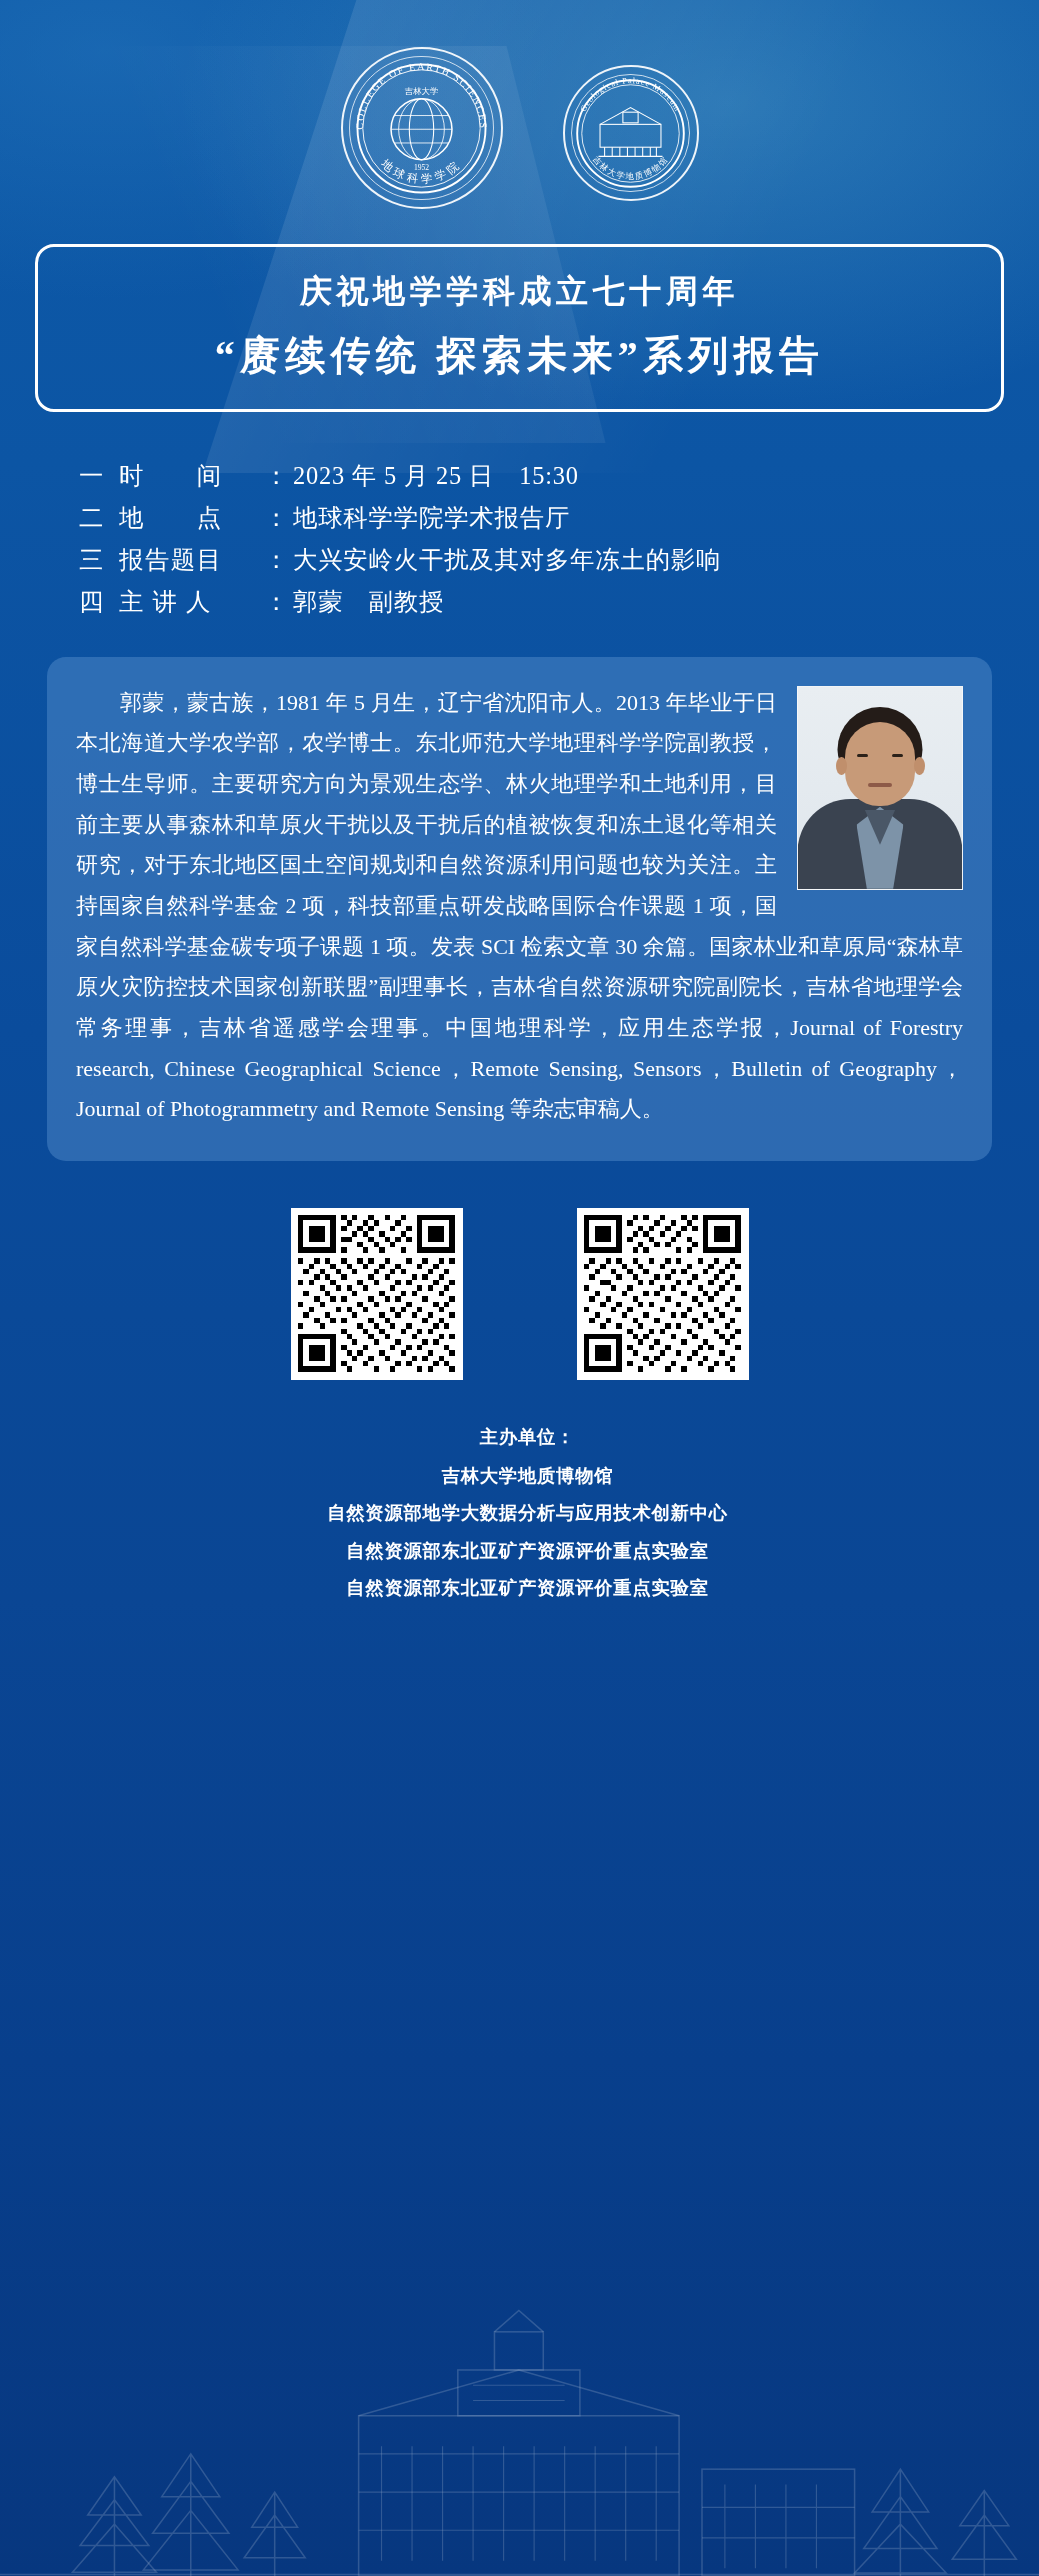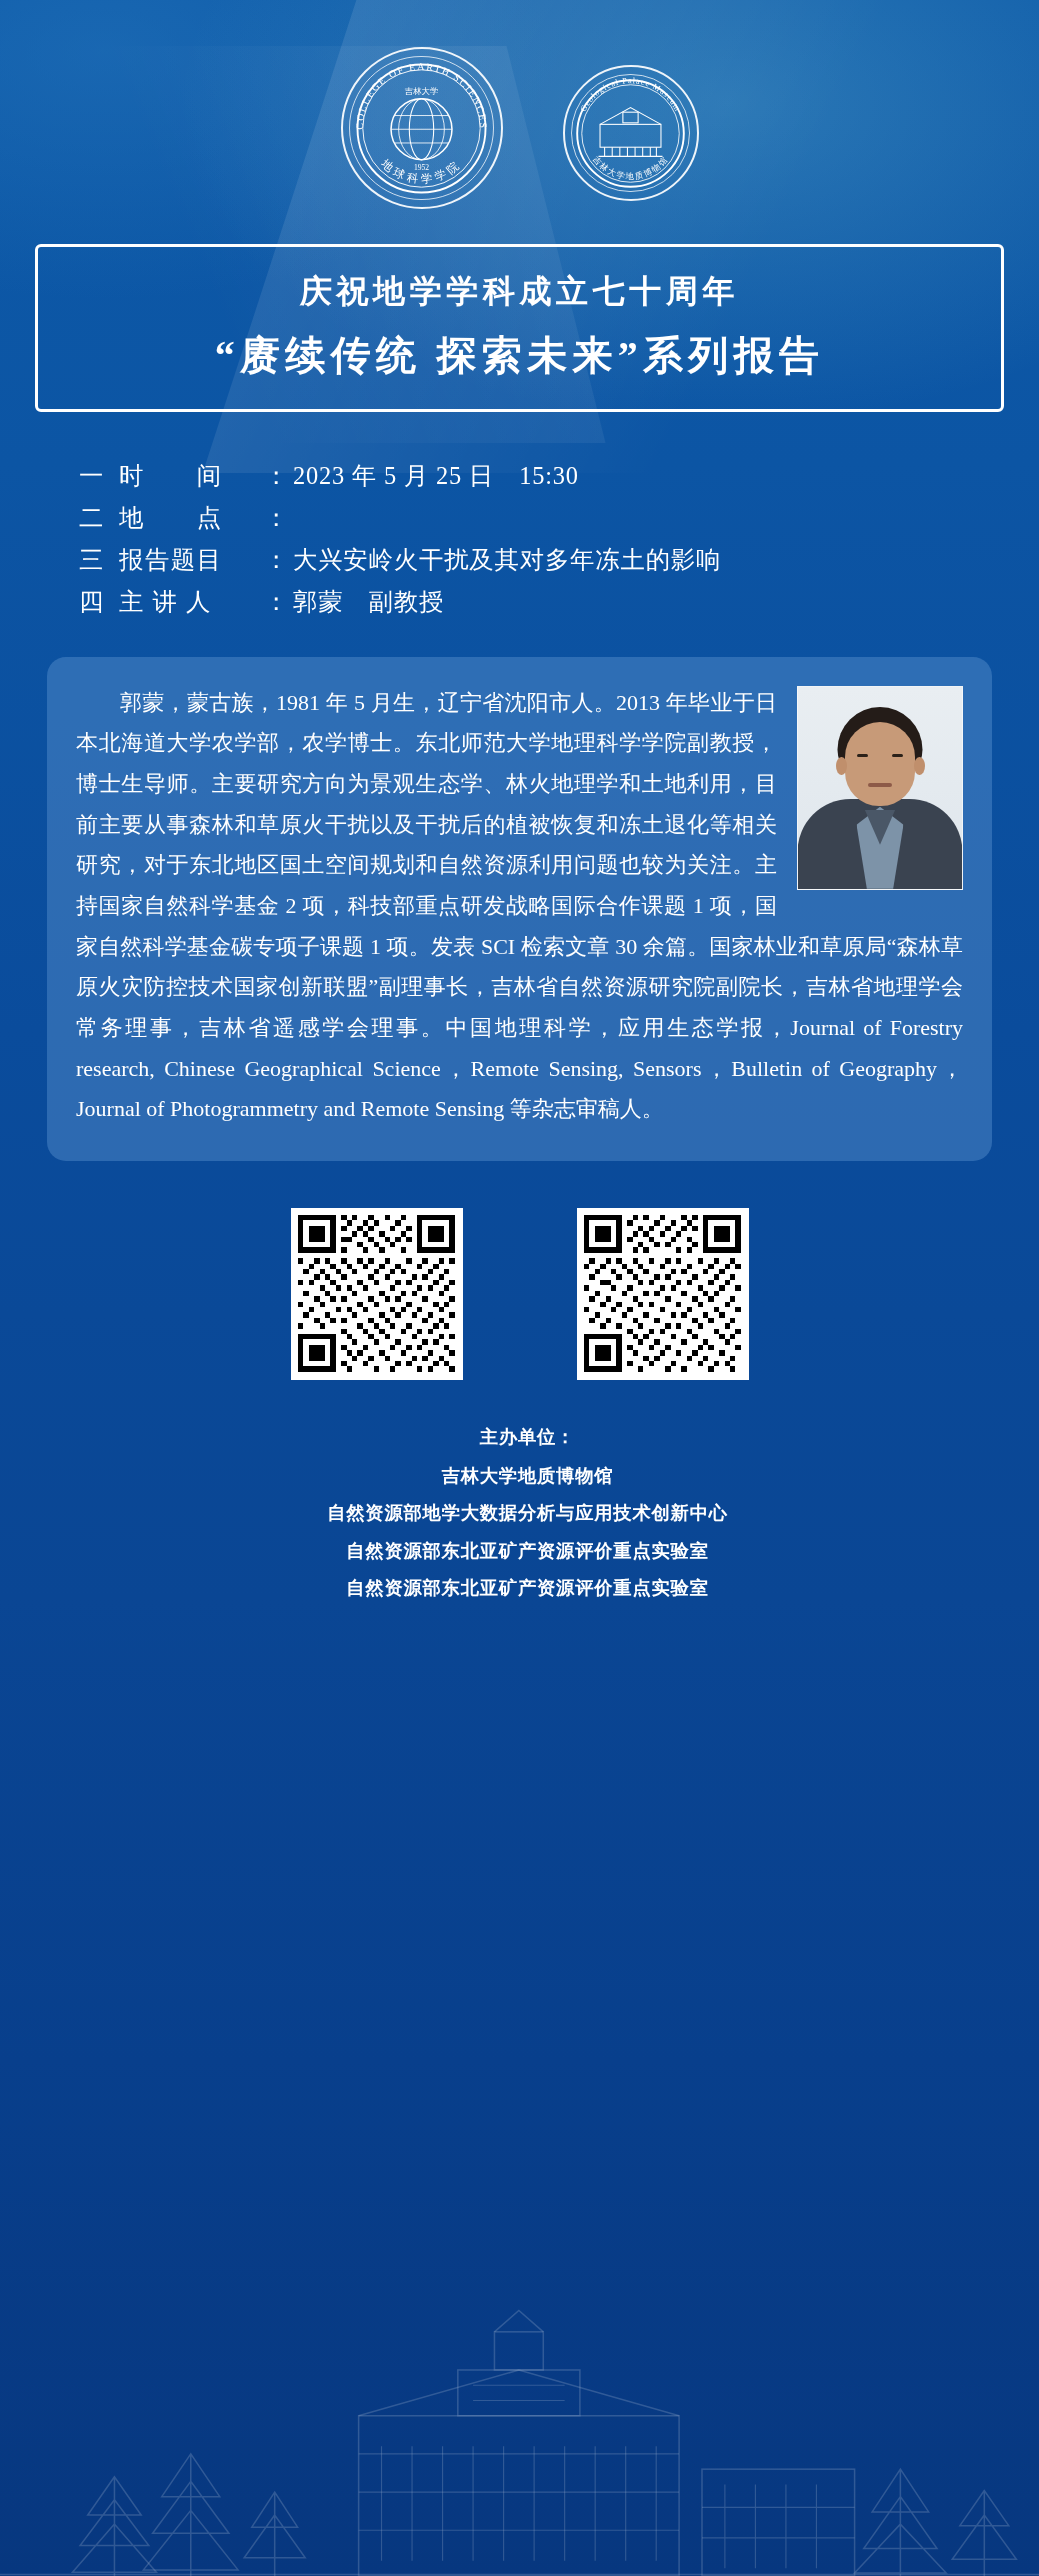--- a/index.html
+++ b/index.html
@@ -76,21 +76,21 @@
     position: absolute;
     inset: 6.9px;
     border-radius: 50%;
     border: 1.1px solid rgba(255,255,255,0.75);
   }
 
   
   .title-box {
     margin: 35px 35px 0 35px;
     border: 3.1px solid #ffffff;
-    border-radius: 6px;
+    border-radius: 19px;
     padding: 23px 15.3px 26px 15.3px;
     text-align: center;
   }
   .title-line1 {
     font-size: 32px;
     letter-spacing: 4.6px;
     font-weight: 700;
     margin-bottom: 13.7px;
     font-family: "Liberation Serif", "DejaVu Serif", serif;
   }
@@ -314,20 +314,21 @@
     <div class="info-row">
       <span class="info-num">一</span>
       <span class="info-key">时　　间</span>
       <span class="info-sep">：</span>
       <span class="info-val">2023 年 5 月 25 日　15:30</span>
     </div>
     <div class="info-row">
       <span class="info-num">二</span>
       <span class="info-key">地　　点</span>
       <span class="info-sep">：</span>
+      <span class="info-val">地球科学学院学术报告厅</span>
     </div>
     <div class="info-row">
       <span class="info-num">三</span>
       <span class="info-key">报告题目</span>
       <span class="info-sep">：</span>
       <span class="info-val">大兴安岭火干扰及其对多年冻土的影响</span>
     </div>
     <div class="info-row">
       <span class="info-num">四</span>
       <span class="info-key">主 讲 人</span>

